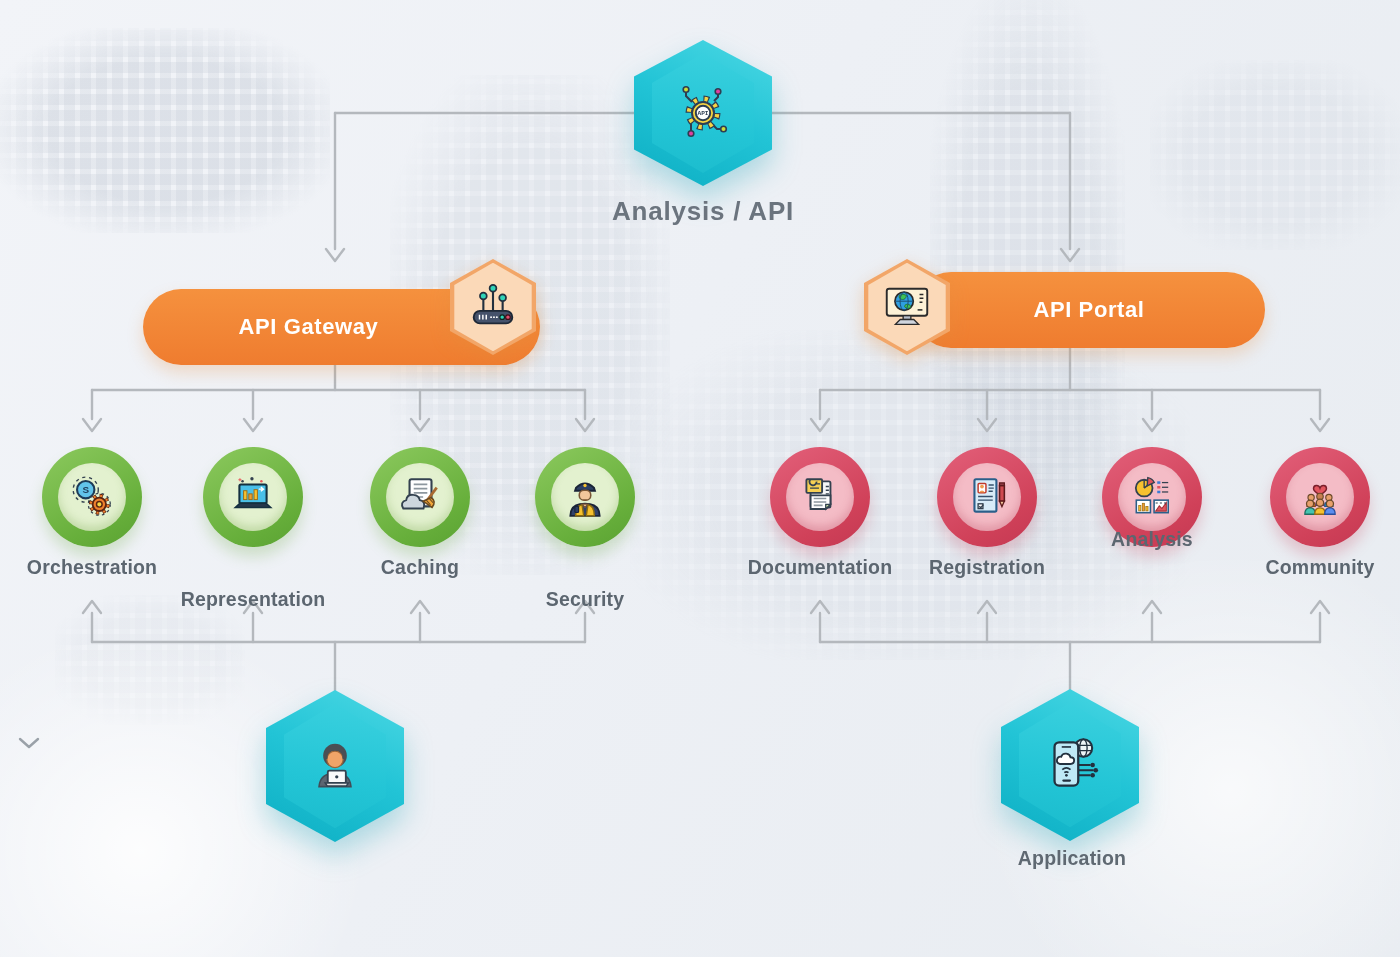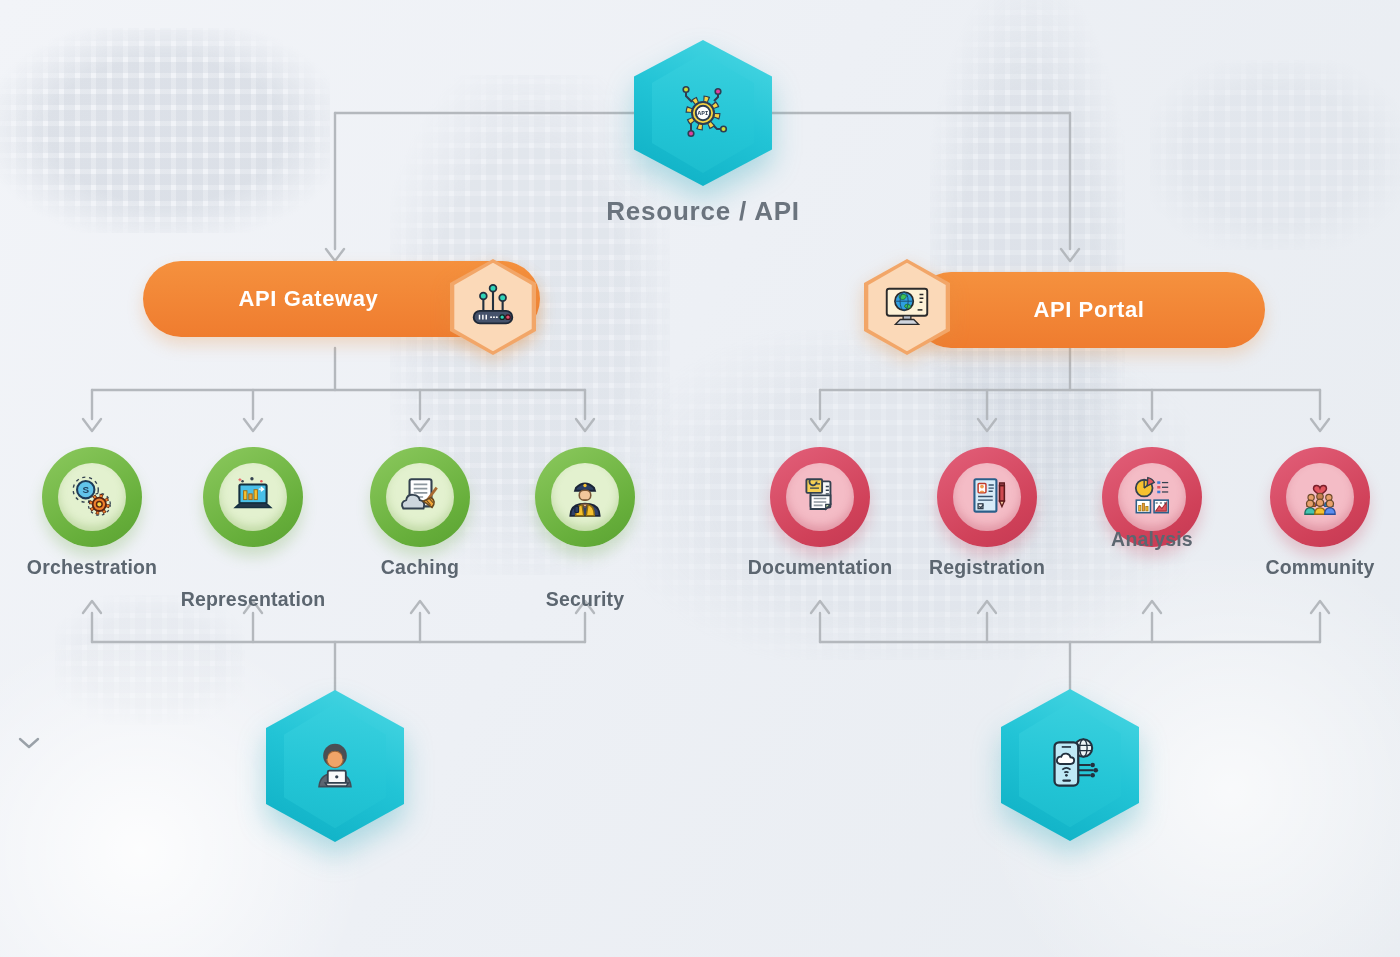--- a/index.html
+++ b/index.html
@@ -146,23 +146,23 @@
       <circle cx="20" cy="52.5" r="2.8" fill="#e040a0" stroke="#2e3e52" stroke-width="1.6"></circle>
       <path d="M42 44 L46 48 L50 48" stroke="#2e3e52" stroke-width="2" fill="none"></path>
       <circle cx="52.5" cy="48" r="2.8" fill="#cddc39" stroke="#2e3e52" stroke-width="1.6"></circle>
       <circle cx="32" cy="32" r="14" fill="none" stroke="#2e3e52" stroke-width="7" stroke-dasharray="5.5 5.495"></circle>
       <circle cx="32" cy="32" r="14" fill="none" stroke="#f6d443" stroke-width="4.6" stroke-dasharray="3.3 7.695" stroke-dashoffset="-1.1"></circle>
       <circle cx="32" cy="32" r="11" fill="#f6d443" stroke="#2e3e52" stroke-width="2"></circle>
       <circle cx="32" cy="32" r="7.2" fill="#ffffff" stroke="#2e3e52" stroke-width="2"></circle>
       <text x="32" y="34.4" text-anchor="middle" font-size="6.2" font-weight="bold" fill="#2e3e52" font-family="Liberation Mono, monospace">API</text>
     </svg>
   </div>
-  <div class="title" style="left:553px;top:196px;width:300px;">Resource / API</div>
-
-  <div class="pill" style="left:143px;top:261px;width:397px;">
+  <div class="title" style="left:553px;top:196px;width:300px;">Analysis / API</div>
+
+  <div class="pill" style="left:143px;top:289px;width:397px;">
     <span class="pill-label" style="padding-right:66px;">API Gateway</span>
   </div>
   <div class="hexwrap badge-shadow" style="left:450px;top:259px;width:86px;height:96px;z-index:3;">
     <div class="hex badge-outer"></div>
     <div class="hex badge-inner"></div>
     <svg class="node-icon" width="54" height="54" viewBox="0 0 56 56">
       <path d="M18 33 V20" stroke="#22303f" stroke-width="2.2" fill="none"></path>
       <circle cx="18" cy="16.5" r="3.5" fill="#2ed3b8" stroke="#22303f" stroke-width="1.8"></circle>
       <path d="M28 33 V12" stroke="#22303f" stroke-width="2.2" fill="none"></path>
       <circle cx="28" cy="8.5" r="3.5" fill="#2ed3b8" stroke="#22303f" stroke-width="1.8"></circle>
@@ -364,19 +364,20 @@
       <path d="M37 13 h16 M37 18 h16" stroke="#23313f" stroke-width="1.3"></path>
       <rect x="17" y="10" width="23" height="42" rx="4.5" fill="#bfe9f6" stroke="#23313f" stroke-width="2.2"></rect>
       <path d="M24 14.5 h9" stroke="#23313f" stroke-width="1.6"></path>
       <path d="M22 31 q-3.5 -1 -2.5 -4.5 q1 -3 4 -2.5 q1 -3.5 5 -3 q3.5 .5 4 3.5 q3.5 0 3.5 3 q0 3.5 -3.5 3.5 Z" fill="#ffffff" stroke="#23313f" stroke-width="1.8"></path>
       <path d="M24.5 36.5 q4 -3.5 8 0 M26.5 39.5 q2 -1.8 4 0" stroke="#23313f" stroke-width="1.6" fill="none"></path>
       <circle cx="28.5" cy="42" r="1.3" fill="#23313f"></circle>
       <rect x="24.5" y="46" width="8.5" height="2.2" rx="1.1" fill="#23313f"></rect>
     </svg>
   </div>
   <div class="blabel" style="left:952px;top:846px;width:240px;">
+    <div>Application</div>
   </div>
 
   <svg class="chev" style="left:14px;top:731px;" width="30" height="24" viewBox="0 0 30 24">
     <path d="M6 8 l9 8 l9 -8" fill="none" stroke="#9aa1a8" stroke-width="2.4" stroke-linecap="round" stroke-linejoin="round"></path>
   </svg>
 
 </div>
 
 </body></html>

